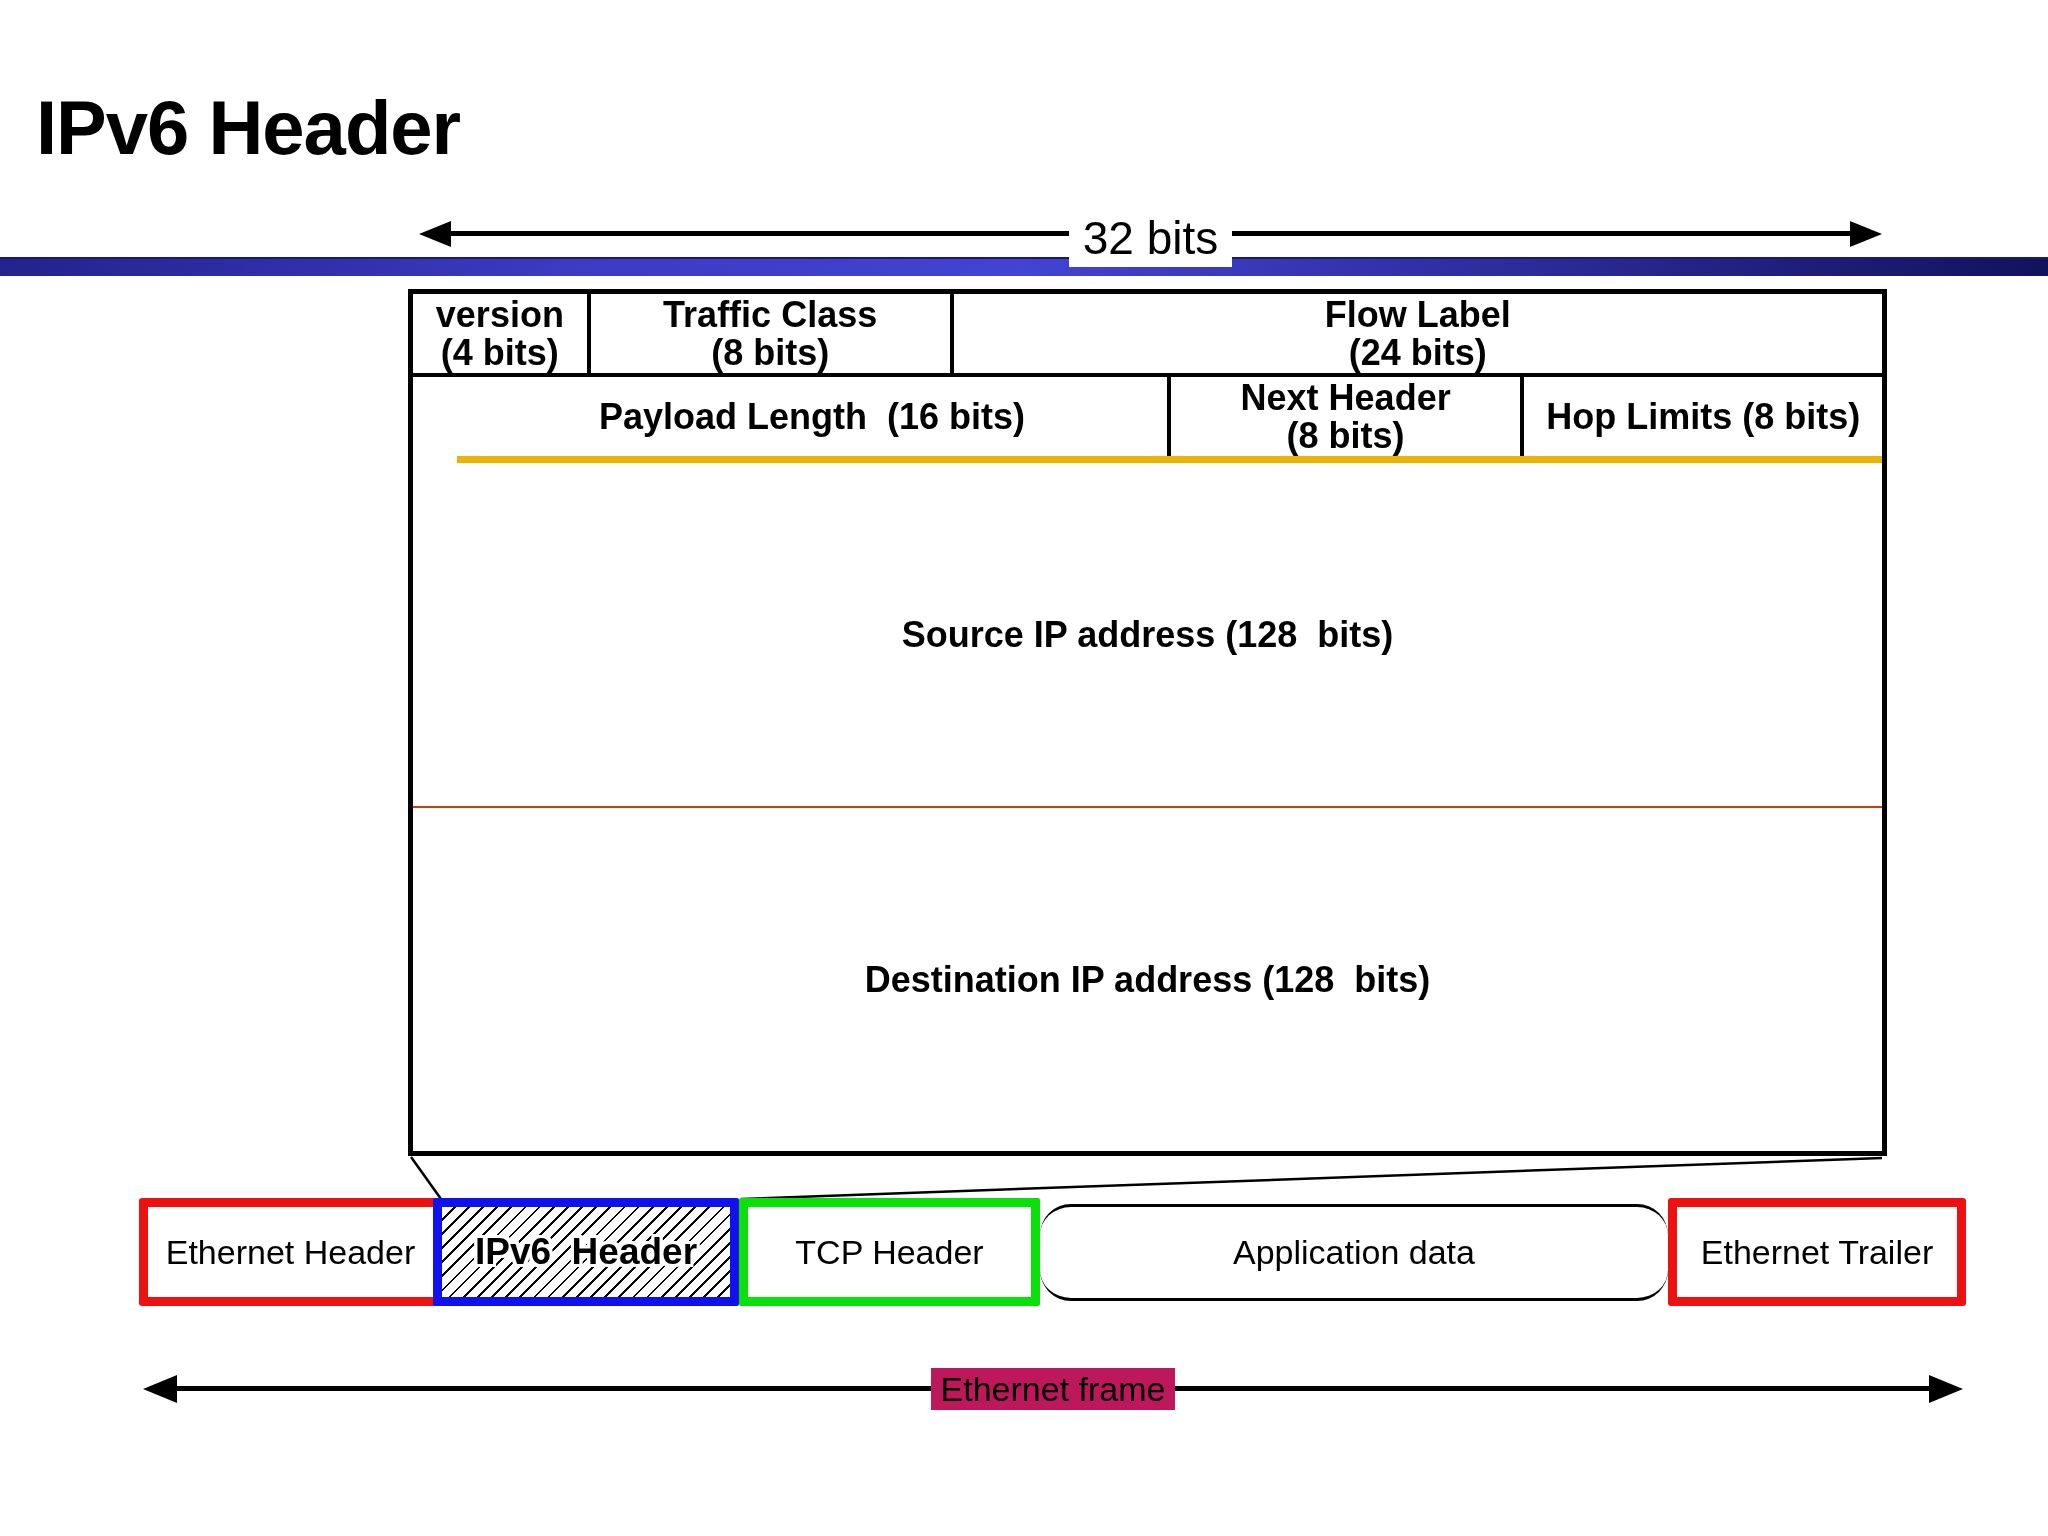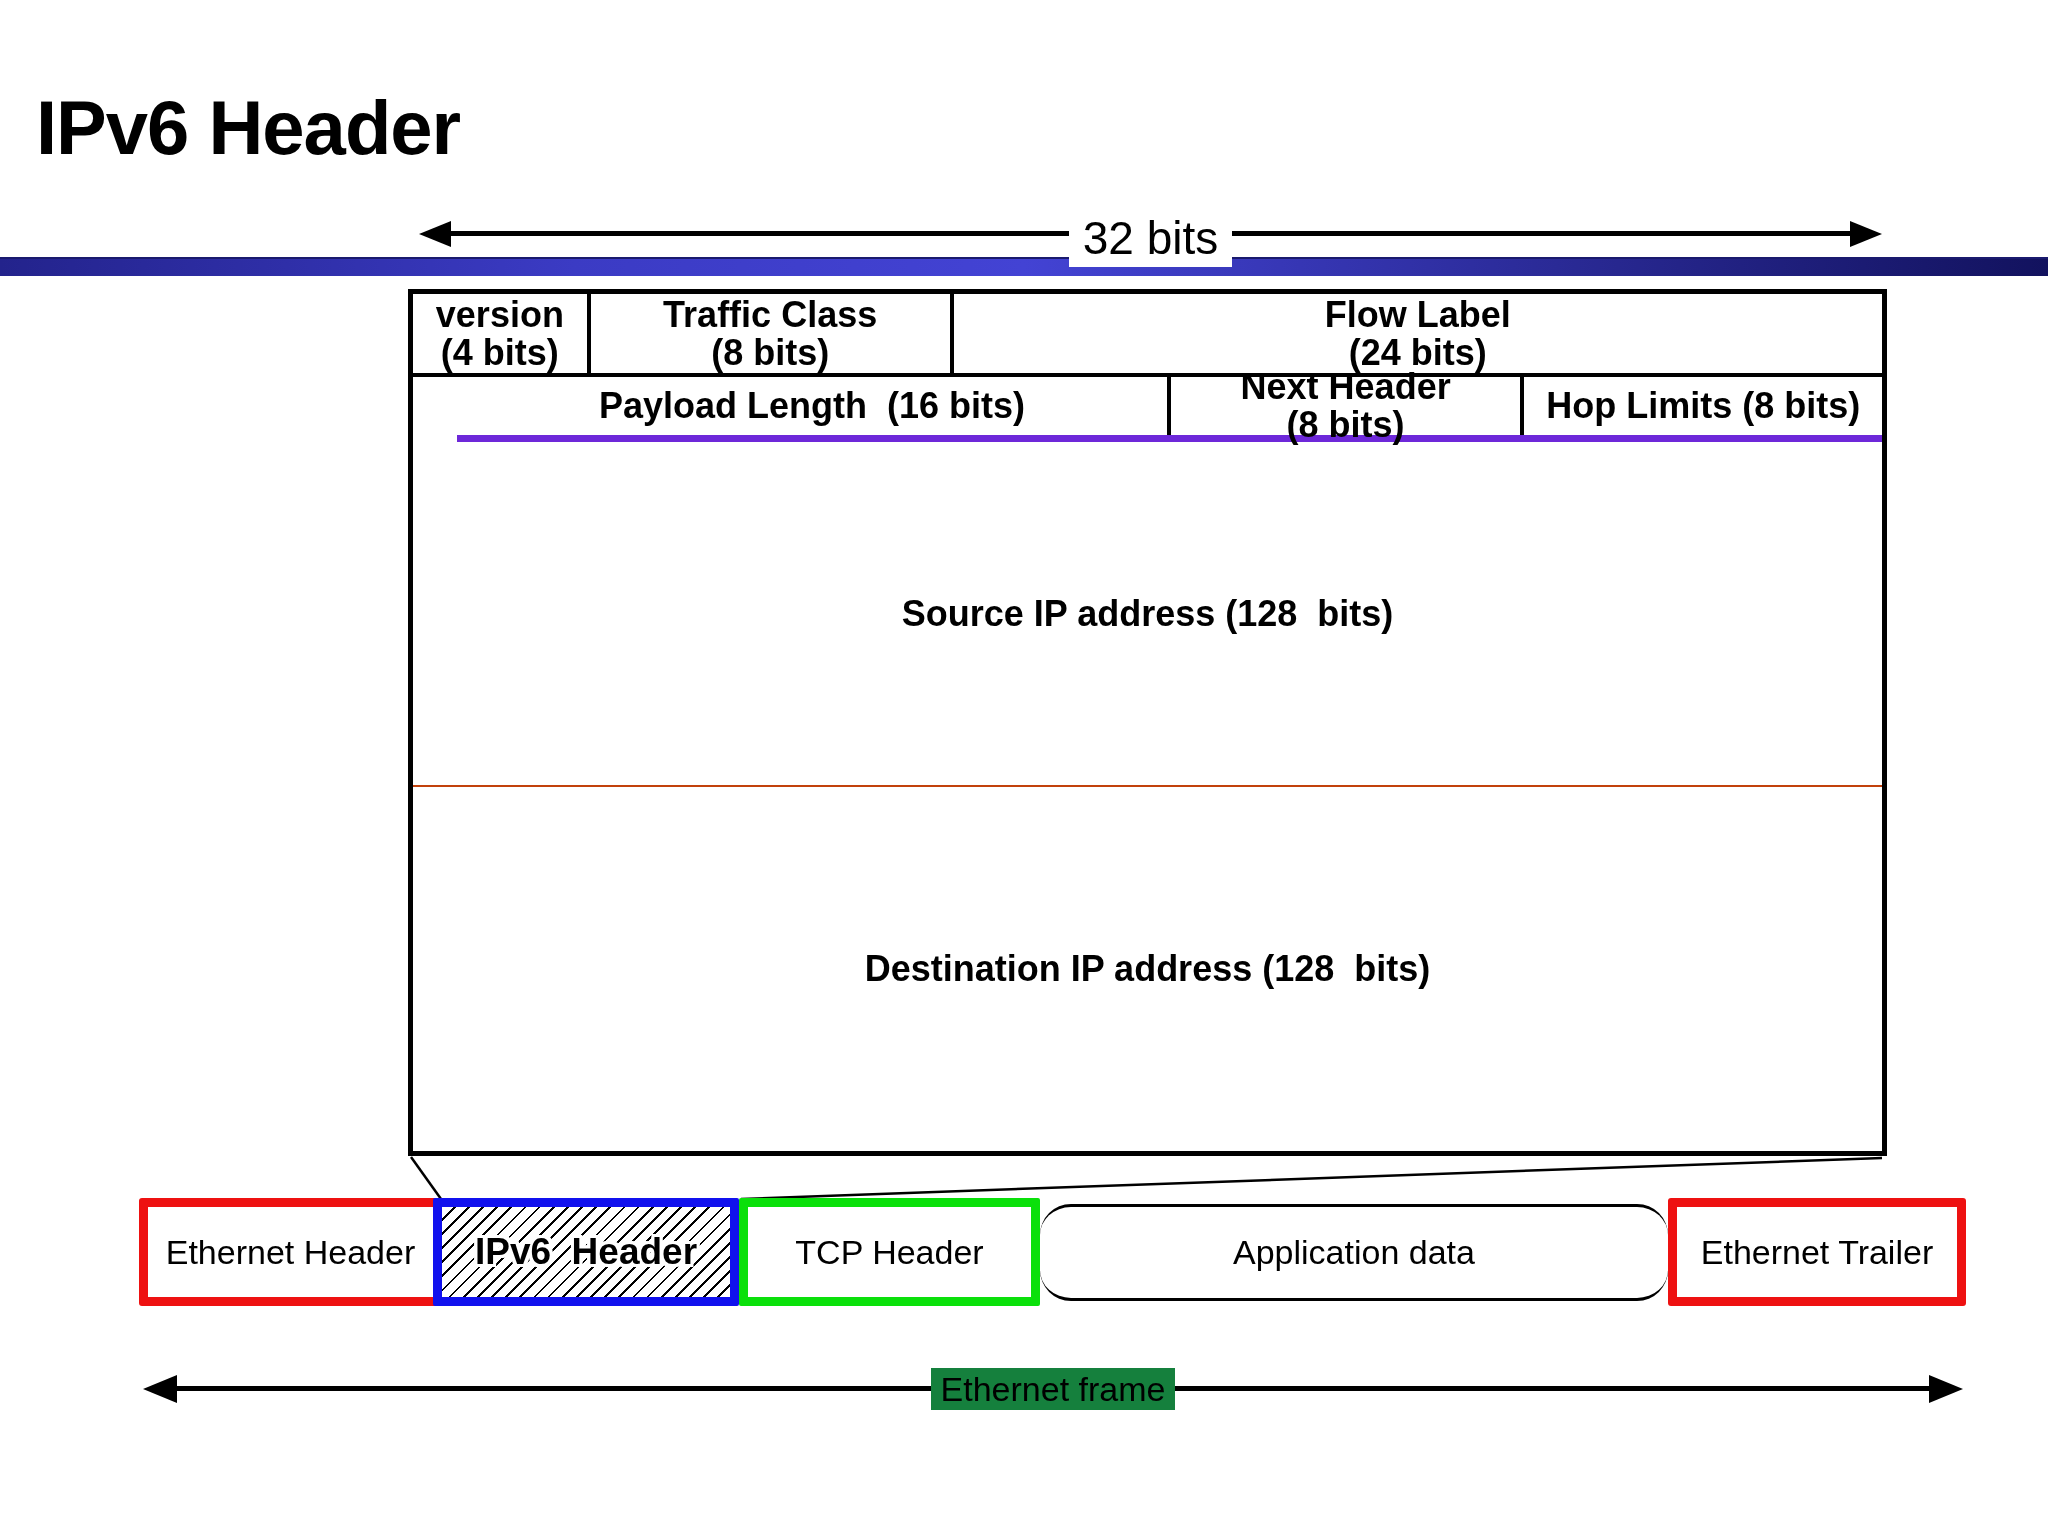--- a/index.html
+++ b/index.html
@@ -41,21 +41,21 @@
   .connector-svg { position:absolute; left:0; top:0; width:2048px; height:1536px; z-index:1; pointer-events:none; }
 
   
   .ipv6-table {
     position:absolute; left:408px; top:289px; width:1479px; height:867px;
     box-sizing:border-box; border:5px solid #000; background:#fff;
     display:flex; flex-direction:column; z-index:2;
   }
   .trow { display:flex; box-sizing:border-box; }
   .trow1 { height:83px; border-bottom:4px solid #000; }
-  .trow2 { height:65px; border-bottom:7px solid #6d28d9;margin-left:44px; }
+  .trow2 { height:86px; border-bottom:7px solid #eab308;margin-left:44px; }
   .trow3 { height:345px; border-bottom:2px solid #c2410c; }
   .trow4 { flex:1; }
   .tcell {
     display:flex; flex-direction:column; align-items:center; justify-content:center;
     box-sizing:border-box; text-align:center;
     font-weight:bold; font-size:36px; line-height:38px;
   }
   .bR { border-right:4px solid #000; }
   .w-version { width:12.1%; } .w-tc { width:24.7%; } .w-fl { flex:1; }
   .w-pl { width:50.1%; } .w-nh { width:24.8%; } .w-hl { flex:1; }
@@ -86,21 +86,21 @@
   }
 
   
   .frame-arrow {
     position:absolute; left:143px; top:1368px; width:1820px;
     display:flex; align-items:flex-start; z-index:1;
   }
   .frame-arrow .ah-left  { border-top:14px solid transparent; border-bottom:14px solid transparent; border-right:34px solid #000; margin-top:7px; }
   .frame-arrow .ah-right { border-top:14px solid transparent; border-bottom:14px solid transparent; border-left:34px solid #000; margin-top:7px; }
   .frame-arrow .aline { flex:1; height:5px; background:#000; margin-top:18px; }
-  .frame-arrow-label { font-size:34px; line-height:42px; padding:0 10px; background:#15803d; white-space:pre; }
+  .frame-arrow-label { font-size:34px; line-height:42px; padding:0 10px; background:#be185d; white-space:pre; }
 </style>
 </head>
 <body>
 
 <div class="page-title">IPv6 Header</div>
 
 <div class="bits-arrow">
   <div class="ah ah-left"></div>
   <div class="aline"></div>
   <div class="bits-label">32 bits</div>

